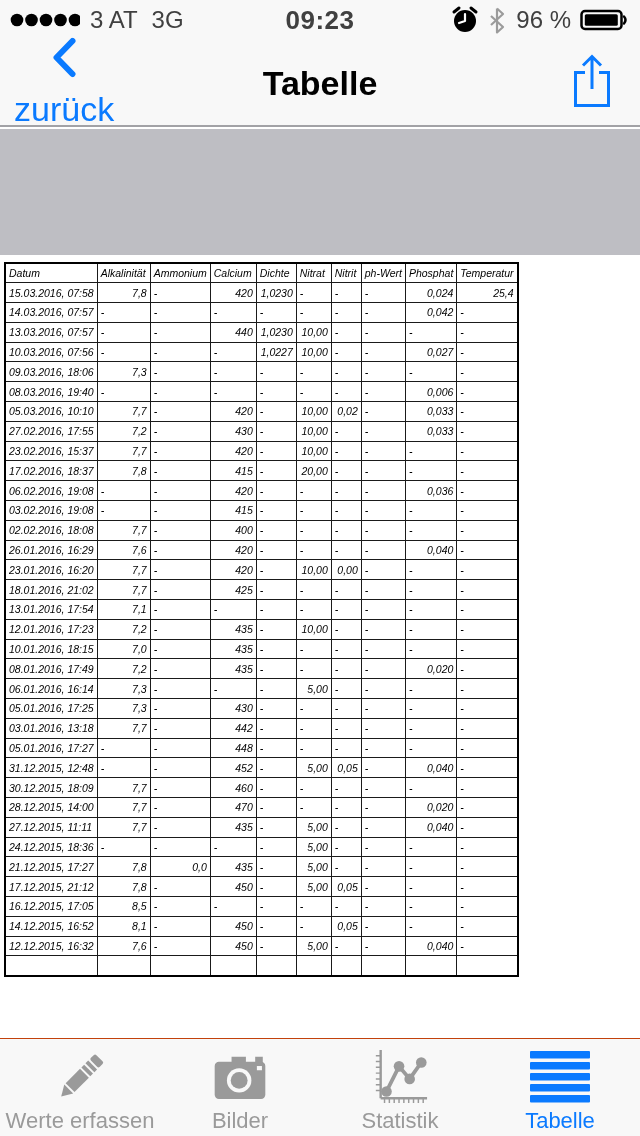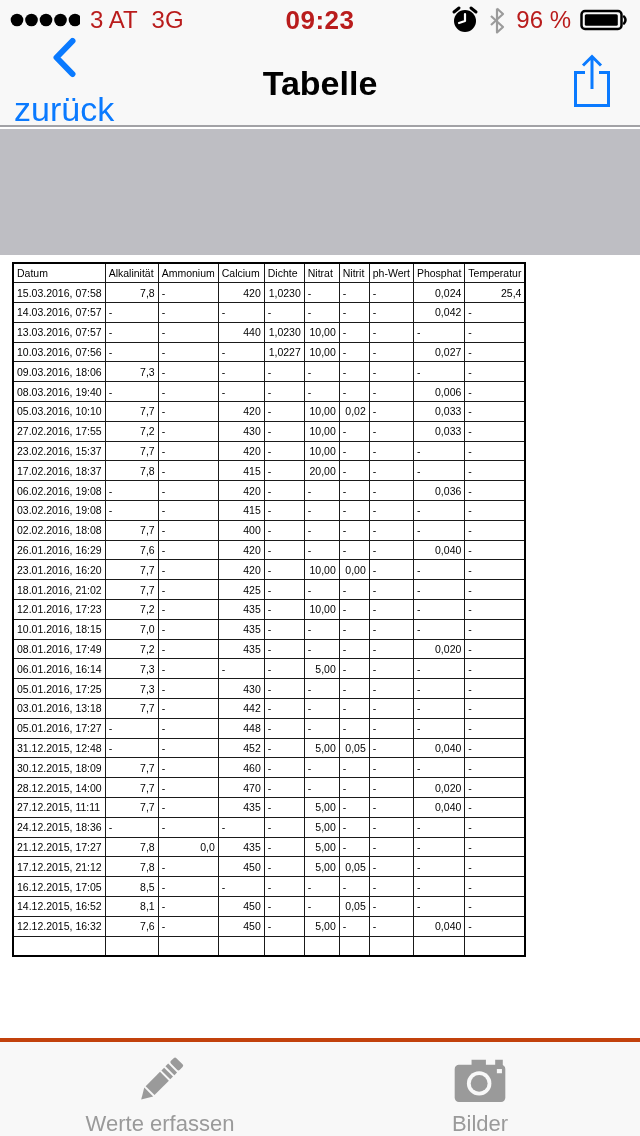--- a/index.html
+++ b/index.html
@@ -8,21 +8,21 @@
   .phone {
     position:relative; width:640px; height:1136px; margin:0 auto;
     background:#fff; overflow:hidden;
     -webkit-font-smoothing:antialiased;
   }
 
   
   .status-bar {
     position:absolute; top:0; left:0; width:640px; height:40px;
     background:#f8f8f8; display:flex; align-items:center;
-    font-size:24px; color:#b91c1c;
+    font-size:24px; color:#404040;
   }
   .sb-left { display:flex; align-items:center; padding-left:10px; }
   .sb-left .carrier { margin-left:10px; }
   .sb-left .network { margin-left:14px; }
   .sb-time {
     position:absolute; left:50%; transform:translateX(-50%);
     font-size:26px; font-weight:600; letter-spacing:0.5px;
   }
   .sb-right { margin-left:auto; display:flex; align-items:center; gap:9px; padding-right:11px; }
   .sb-right .pct { margin-left:2px;text-align:right; }
@@ -49,38 +49,39 @@
     background:#bebec3;
   }
 
   
   .content {
     position:absolute; top:255px; left:0; width:640px; height:783px;
     background:#fff; overflow:hidden;
   }
   table.measure {
     border-collapse:collapse; table-layout:fixed;
-    margin:7px 0 0 12px; background:#fff;
+    margin:7px 0 0 4px; background:#fff;
     border:2px solid #000;
+    font-style:italic;
   }
   table.measure th, table.measure td {
     border:1px solid #1a1a1a;
     font-size:10.5px; line-height:12px; font-weight:400;
     height:19.8px; padding:0 3px;
     white-space:nowrap; overflow:hidden; color:#000;
   }
   table.measure th { text-align:left; }
   td.al { text-align:left; }
   td.ar { text-align:right; }
 
   
   .tab-bar {
     position:absolute; top:1038px; left:0; width:640px; height:98px;
-    background:#f8f8f8; border-top:4px solid #c2410c;
-    display:grid; grid-template-columns:repeat(2,1fr);
+    background:#f8f8f8; border-top:1px solid #c2410c;
+    display:grid; grid-template-columns:repeat(4,1fr);
   }
   .tab { display:flex; flex-direction:column; align-items:center; cursor:pointer; }
   .tab .icon-box { height:64px; display:flex; align-items:center; justify-content:center; margin-top:6px; }
   .tab .tab-label { font-size:22px; line-height:24px; color:#9a9a9a; }
   .tab.active .tab-label { color:#0a7aff; }
 </style>
 </head>
 <body>
 
 <div class="phone">
@@ -341,20 +342,32 @@
             <td class="ar">0,00</td>
             <td class="al">-</td>
             <td class="al">-</td>
             <td class="al">-</td>
           </tr>
           <tr>
             <td class="al">18.01.2016, 21:02</td>
             <td class="ar">7,7</td>
             <td class="al">-</td>
             <td class="ar">425</td>
+            <td class="al">-</td>
+            <td class="al">-</td>
+            <td class="al">-</td>
+            <td class="al">-</td>
+            <td class="al">-</td>
+            <td class="al">-</td>
+          </tr>
+          <tr>
+            <td class="al">13.01.2016, 17:54</td>
+            <td class="ar">7,1</td>
+            <td class="al">-</td>
+            <td class="al">-</td>
             <td class="al">-</td>
             <td class="al">-</td>
             <td class="al">-</td>
             <td class="al">-</td>
             <td class="al">-</td>
             <td class="al">-</td>
           </tr>
           <tr>
             <td class="al">12.01.2016, 17:23</td>
             <td class="ar">7,2</td>

